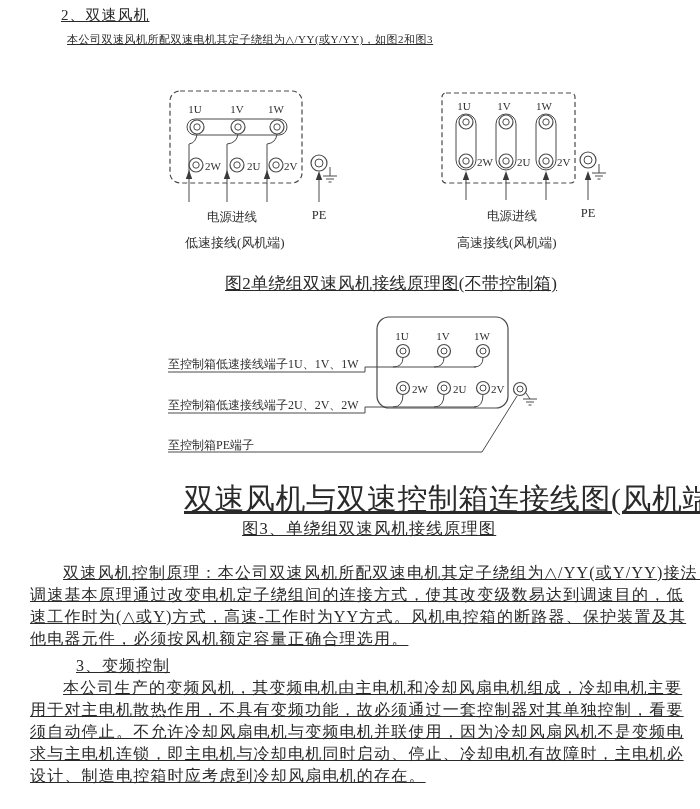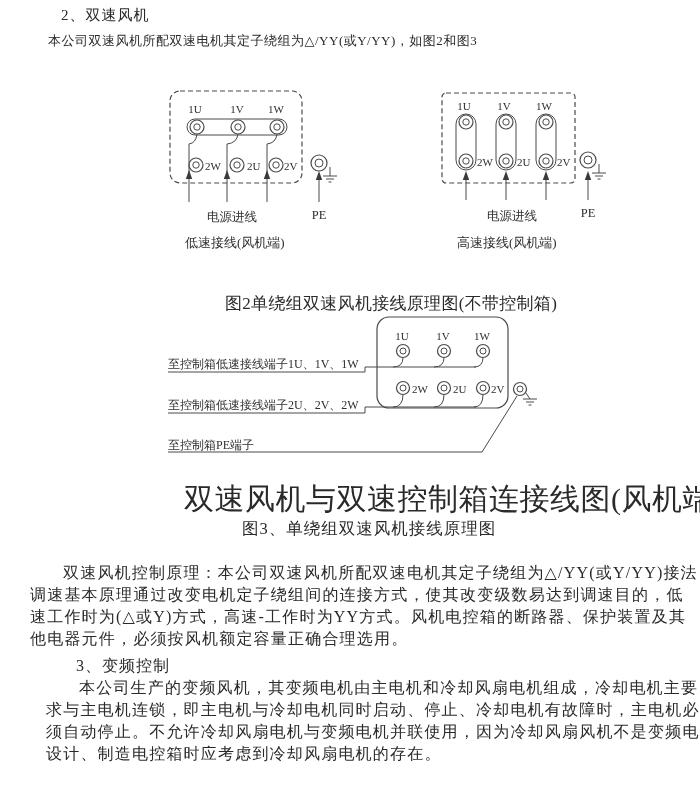--- a/index.html
+++ b/index.html
@@ -4,21 +4,21 @@
 <style>
   html,body{margin:0;padding:0;}
   body{
     width:700px;height:809px;
     background:#ffffff;
     font-family:"Liberation Serif","DejaVu Serif",serif;
     color:#2a2a2a;
     position:relative;
     overflow:hidden;
   }
-  .abs{position:absolute;white-space:nowrap;}
+  .abs{position:absolute;white-space:nowrap;text-decoration:underline;}
   .h15{font-size:15px;letter-spacing:1px;}
   .body-line{font-size:16px;letter-spacing:1.2px;line-height:22px;height:22px;white-space:nowrap;}
   .indent{padding-left:33px;}
   .fig2-caption{font-size:17px;letter-spacing:0.3px;}
   .fig3-title{font-size:30px;letter-spacing:0.5px;}
   .fig3-caption{font-size:16.5px;letter-spacing:1px;}
   svg{position:absolute;overflow:visible;}
   svg text{fill:#2e2e2e;}
   .t-lab{font-size:11px;font-family:"Liberation Serif","DejaVu Serif",serif;}
   .cn-lab{font-size:12.5px;}
@@ -26,21 +26,21 @@
   .lead-lab{font-size:12px;}
   .stk{stroke:#4a4a4a;fill:none;stroke-width:1.2;}
   .stk-thin{stroke:#4a4a4a;fill:none;stroke-width:1;}
   .dash{stroke-dasharray:5 3;}
   .arrow{fill:#3a3a3a;stroke:none;}
 </style>
 </head>
 <body>
 
 <div class="abs h15" style="left:61px;top:6px;">2、双速风机</div>
-<div class="abs" style="left:48px;top:32px;font-size:13px;letter-spacing:0.5px;">本公司双速风机所配双速电机其定子绕组为△/YY(或Y/YY)，如图2和图3</div>
+<div class="abs" style="left:67px;top:32px;font-size:11px;letter-spacing:0.5px;">本公司双速风机所配双速电机其定子绕组为△/YY(或Y/YY)，如图2和图3</div>
 
 <svg style="left:150px;top:88px;" width="470" height="164" viewBox="0 0 470 164">
 
   <g>
     <rect class="stk dash" x="20" y="3" width="132" height="92" rx="10"></rect>
     <text class="t-lab" text-anchor="middle" x="45" y="25">1U</text>
     <text class="t-lab" text-anchor="middle" x="87" y="25">1V</text>
     <text class="t-lab" text-anchor="middle" x="126" y="25">1W</text>
     <rect class="stk-thin" x="37" y="31" width="100" height="16" rx="8"></rect>
     <circle class="stk" cx="47" cy="39" r="7"></circle>
@@ -117,21 +117,21 @@
       <line class="stk-thin" x1="449" y1="76" x2="449" y2="85"></line>
       <line class="stk-thin" x1="442" y1="85" x2="456" y2="85"></line>
       <line class="stk-thin" x1="445" y1="88" x2="453" y2="88"></line>
       <line class="stk-thin" x1="447.5" y1="91" x2="450.5" y2="91"></line>
     </g>
     <text class="cn-lab" text-anchor="middle" x="438" y="129">PE</text>
     <text class="cap-lab" x="307" y="159">高速接线(风机端)</text>
   </g>
 </svg>
 
-<div class="abs fig2-caption" style="left:225px;top:272px;margin-top:20px;">图2单绕组双速风机接线原理图(不带控制箱)</div>
+<div class="abs fig2-caption" style="left:225px;top:272px;">图2单绕组双速风机接线原理图(不带控制箱)</div>
 
 <svg style="left:160px;top:310px;" width="460" height="150" viewBox="0 0 460 150">
   <rect class="stk" x="217" y="7" width="131" height="91" rx="12"></rect>
   <text class="t-lab" text-anchor="middle" x="242" y="30">1U</text>
   <text class="t-lab" text-anchor="middle" x="283" y="30">1V</text>
   <text class="t-lab" text-anchor="middle" x="322" y="30">1W</text>
   <circle class="stk" cx="243" cy="41" r="6.5"></circle>
     <circle class="stk-thin" cx="243" cy="41" r="3"></circle>
   <circle class="stk" cx="284" cy="41" r="6.5"></circle>
     <circle class="stk-thin" cx="284" cy="41" r="3"></circle>
@@ -176,18 +176,19 @@
 
 <div class="abs" style="left:30px;top:562px;">
   <div class="body-line indent">双速风机控制原理：本公司双速风机所配双速电机其定子绕组为△/YY(或Y/YY)接法，</div>
   <div class="body-line">调速基本原理通过改变电机定子绕组间的连接方式，使其改变级数易达到调速目的，低</div>
   <div class="body-line">速工作时为(△或Y)方式，高速-工作时为YY方式。风机电控箱的断路器、保护装置及其</div>
   <div class="body-line">他电器元件，必须按风机额定容量正确合理选用。</div>
 </div>
 
 <div class="abs h15" style="left:76px;top:656px;font-size:16px;">3、变频控制</div>
 
-<div class="abs" style="left:46px;top:677px;">
+<div class="abs" style="left:30px;top:677px;">
   <div class="body-line indent">本公司生产的变频风机，其变频电机由主电机和冷却风扇电机组成，冷却电机主要</div>
+  <div class="body-line">用于对主电机散热作用，不具有变频功能，故必须通过一套控制器对其单独控制，看要</div>
+  <div class="body-line">须自动停止。不允许冷却风扇电机与变频电机并联使用，因为冷却风扇风机不是变频电</div>
   <div class="body-line">求与主电机连锁，即主电机与冷却电机同时启动、停止、冷却电机有故障时，主电机必</div>
-  <div class="body-line">须自动停止。不允许冷却风扇电机与变频电机并联使用，因为冷却风扇风机不是变频电</div>
   <div class="body-line">设计、制造电控箱时应考虑到冷却风扇电机的存在。</div>
 </div>
 
 </body></html>

